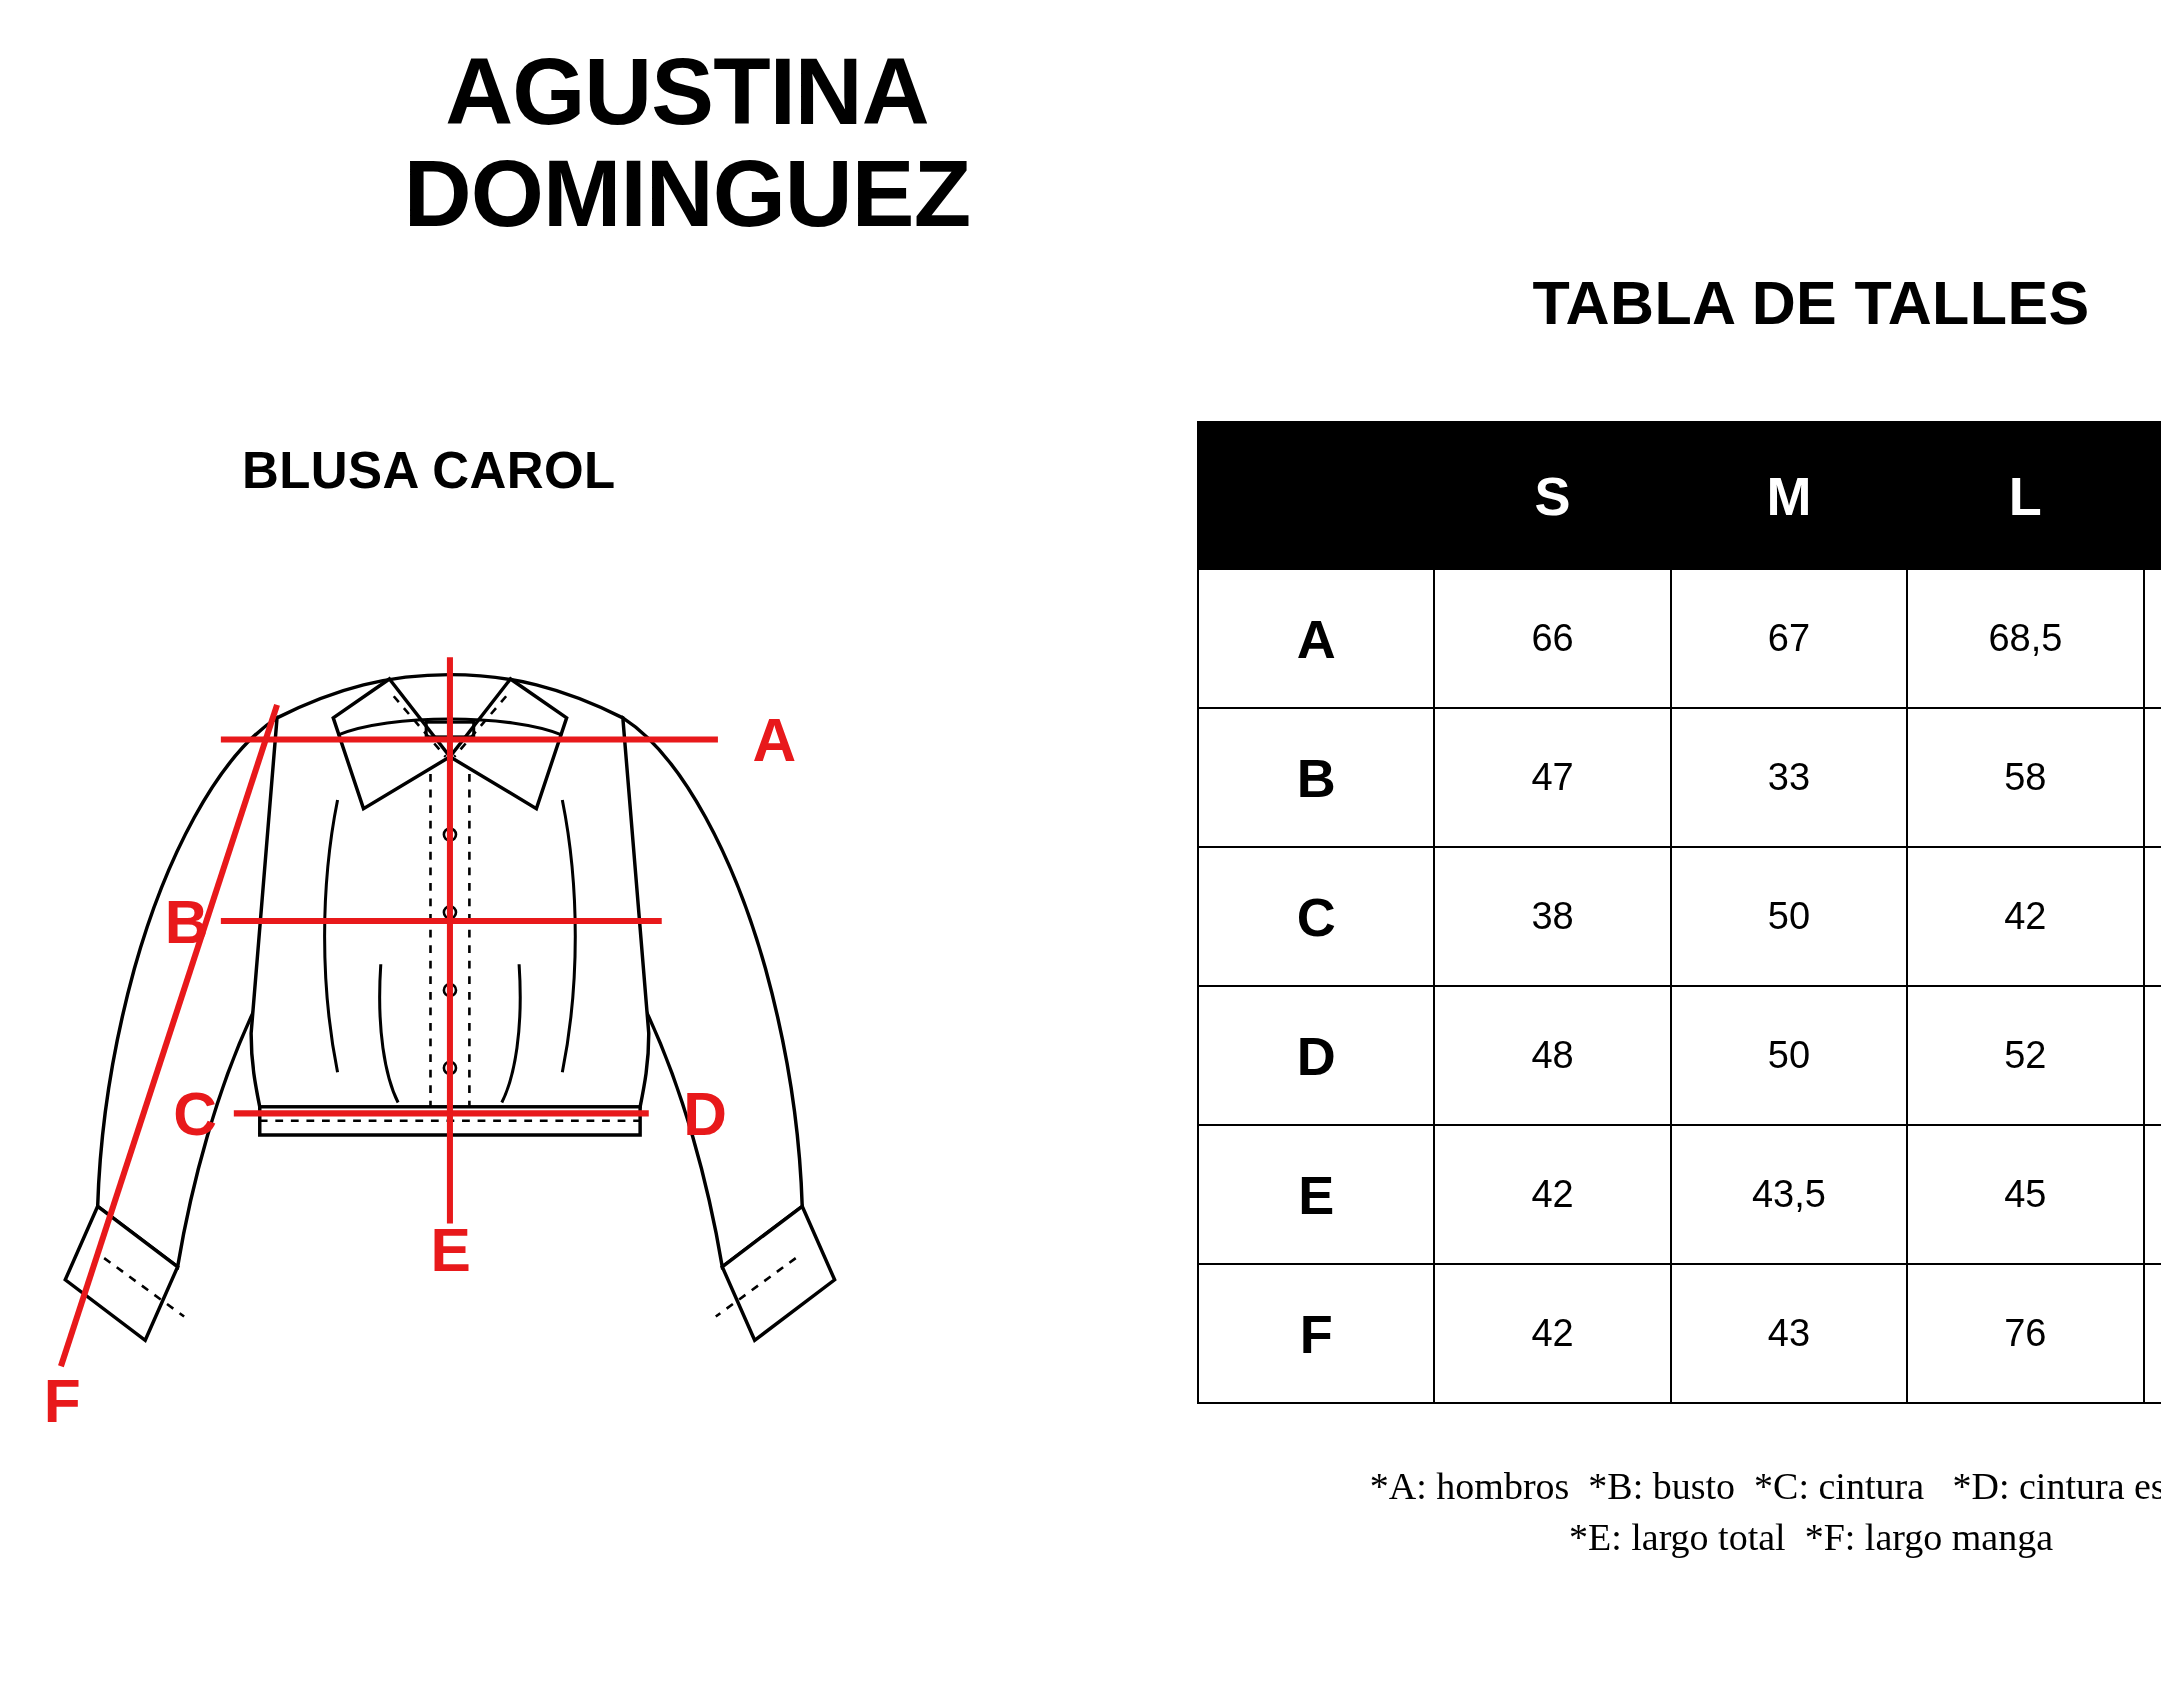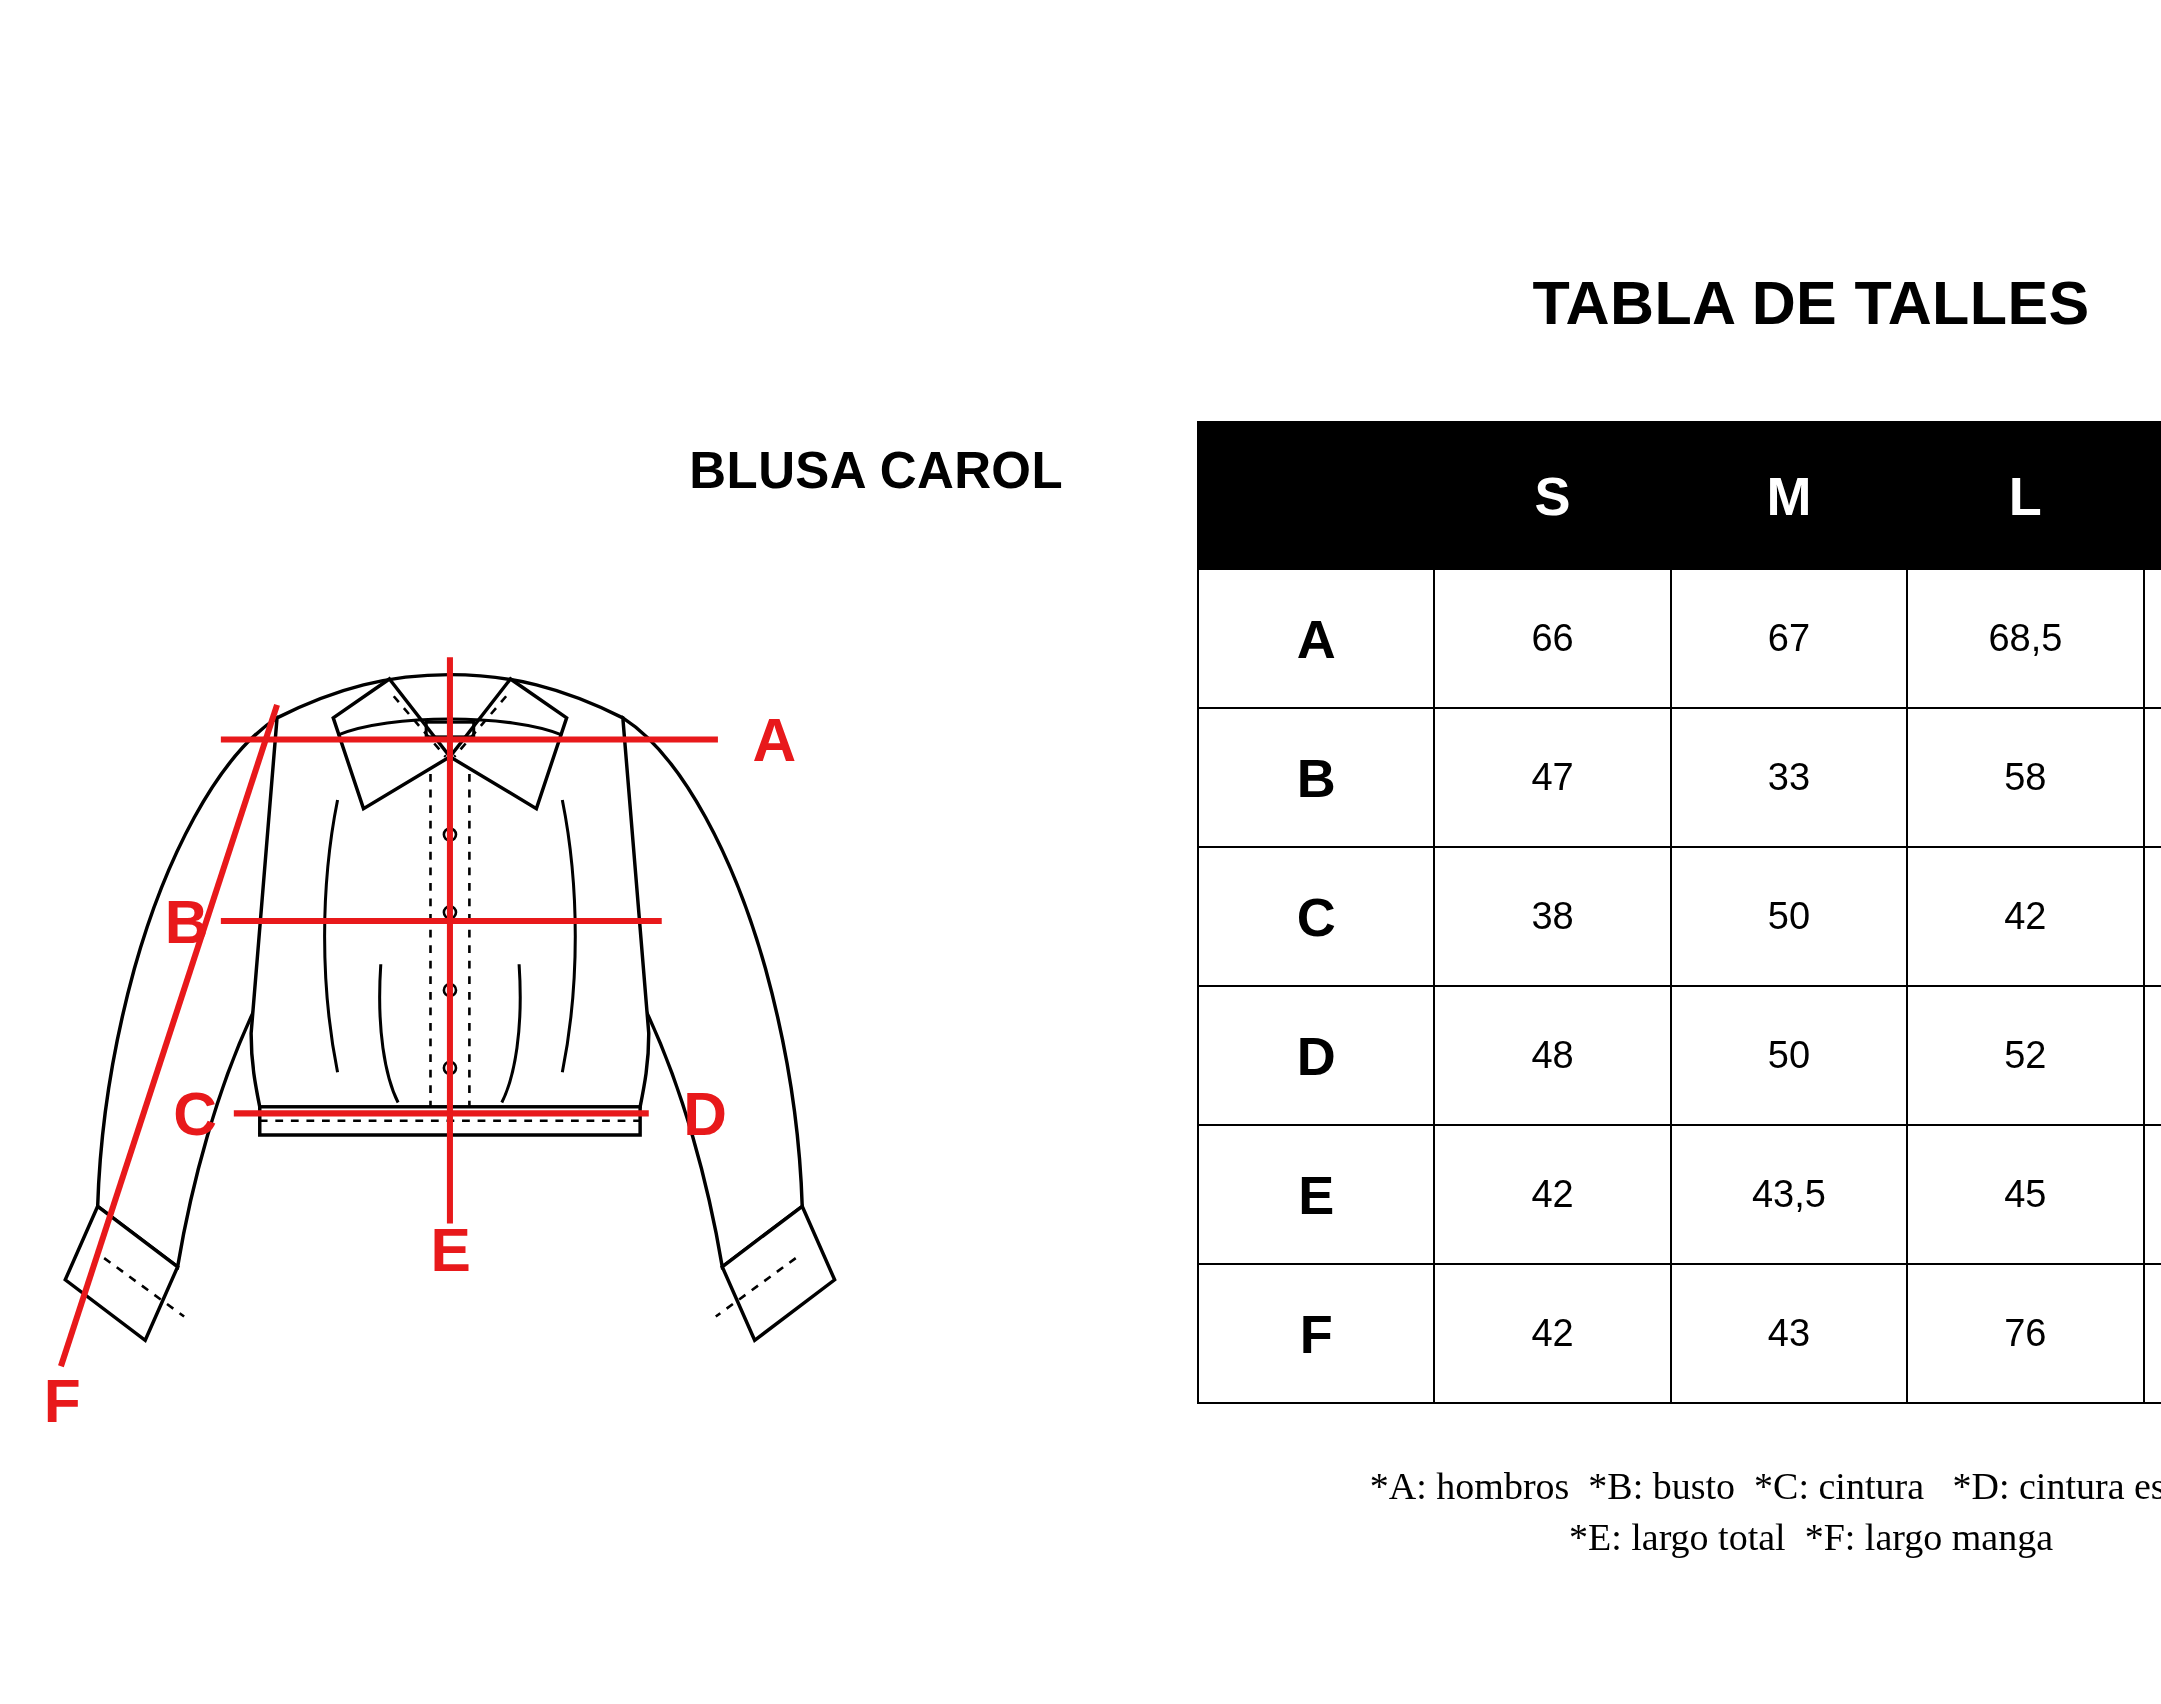--- a/index.html
+++ b/index.html
@@ -29,21 +29,21 @@
     line-height: 1.08;
     letter-spacing: -0.9px;
     text-align: center;
     white-space: pre-line;
   }
   .garment-name {
     position: absolute;
     left: 242px;
     top: 441px;
     width: 821px;
-    text-align: right;
+    text-align: left;
     font-size: 51px;
     font-weight: bold;
     letter-spacing: 0.4px;
   }
   .figure-wrap {
     position: absolute;
     left: 35px;
     top: 532px;
     width: 1046px;
     height: 1046px;
@@ -110,20 +110,22 @@
   .redtxt { fill: #e8191b; font-family: "Liberation Sans", sans-serif; font-weight: bold; font-size: 140px; }
   .garment { fill: #ffffff; stroke: #000000; stroke-width: 8; }
   .gline { fill: none; stroke: #000000; stroke-width: 7; }
   .gdash { fill: none; stroke: #000000; stroke-width: 6; stroke-dasharray: 18 18; }
 </style>
 </head>
 <body>
 
 <div id="page">
 
+  <div class="brand-title">AGUSTINA
+DOMINGUEZ</div>
 
   <div class="garment-name">BLUSA CAROL</div>
 
   <div class="figure-wrap">
     <svg viewBox="0 0 2420 2420" xmlns="http://www.w3.org/2000/svg">
 
       <g>
 
         <path class="garment" d="M560 430 C420 520 300 760 230 1010 C175 1210 150 1400 145 1560 L330 1700 C360 1520 420 1280 520 1080 C580 960 640 860 700 800 Z"></path>
 

